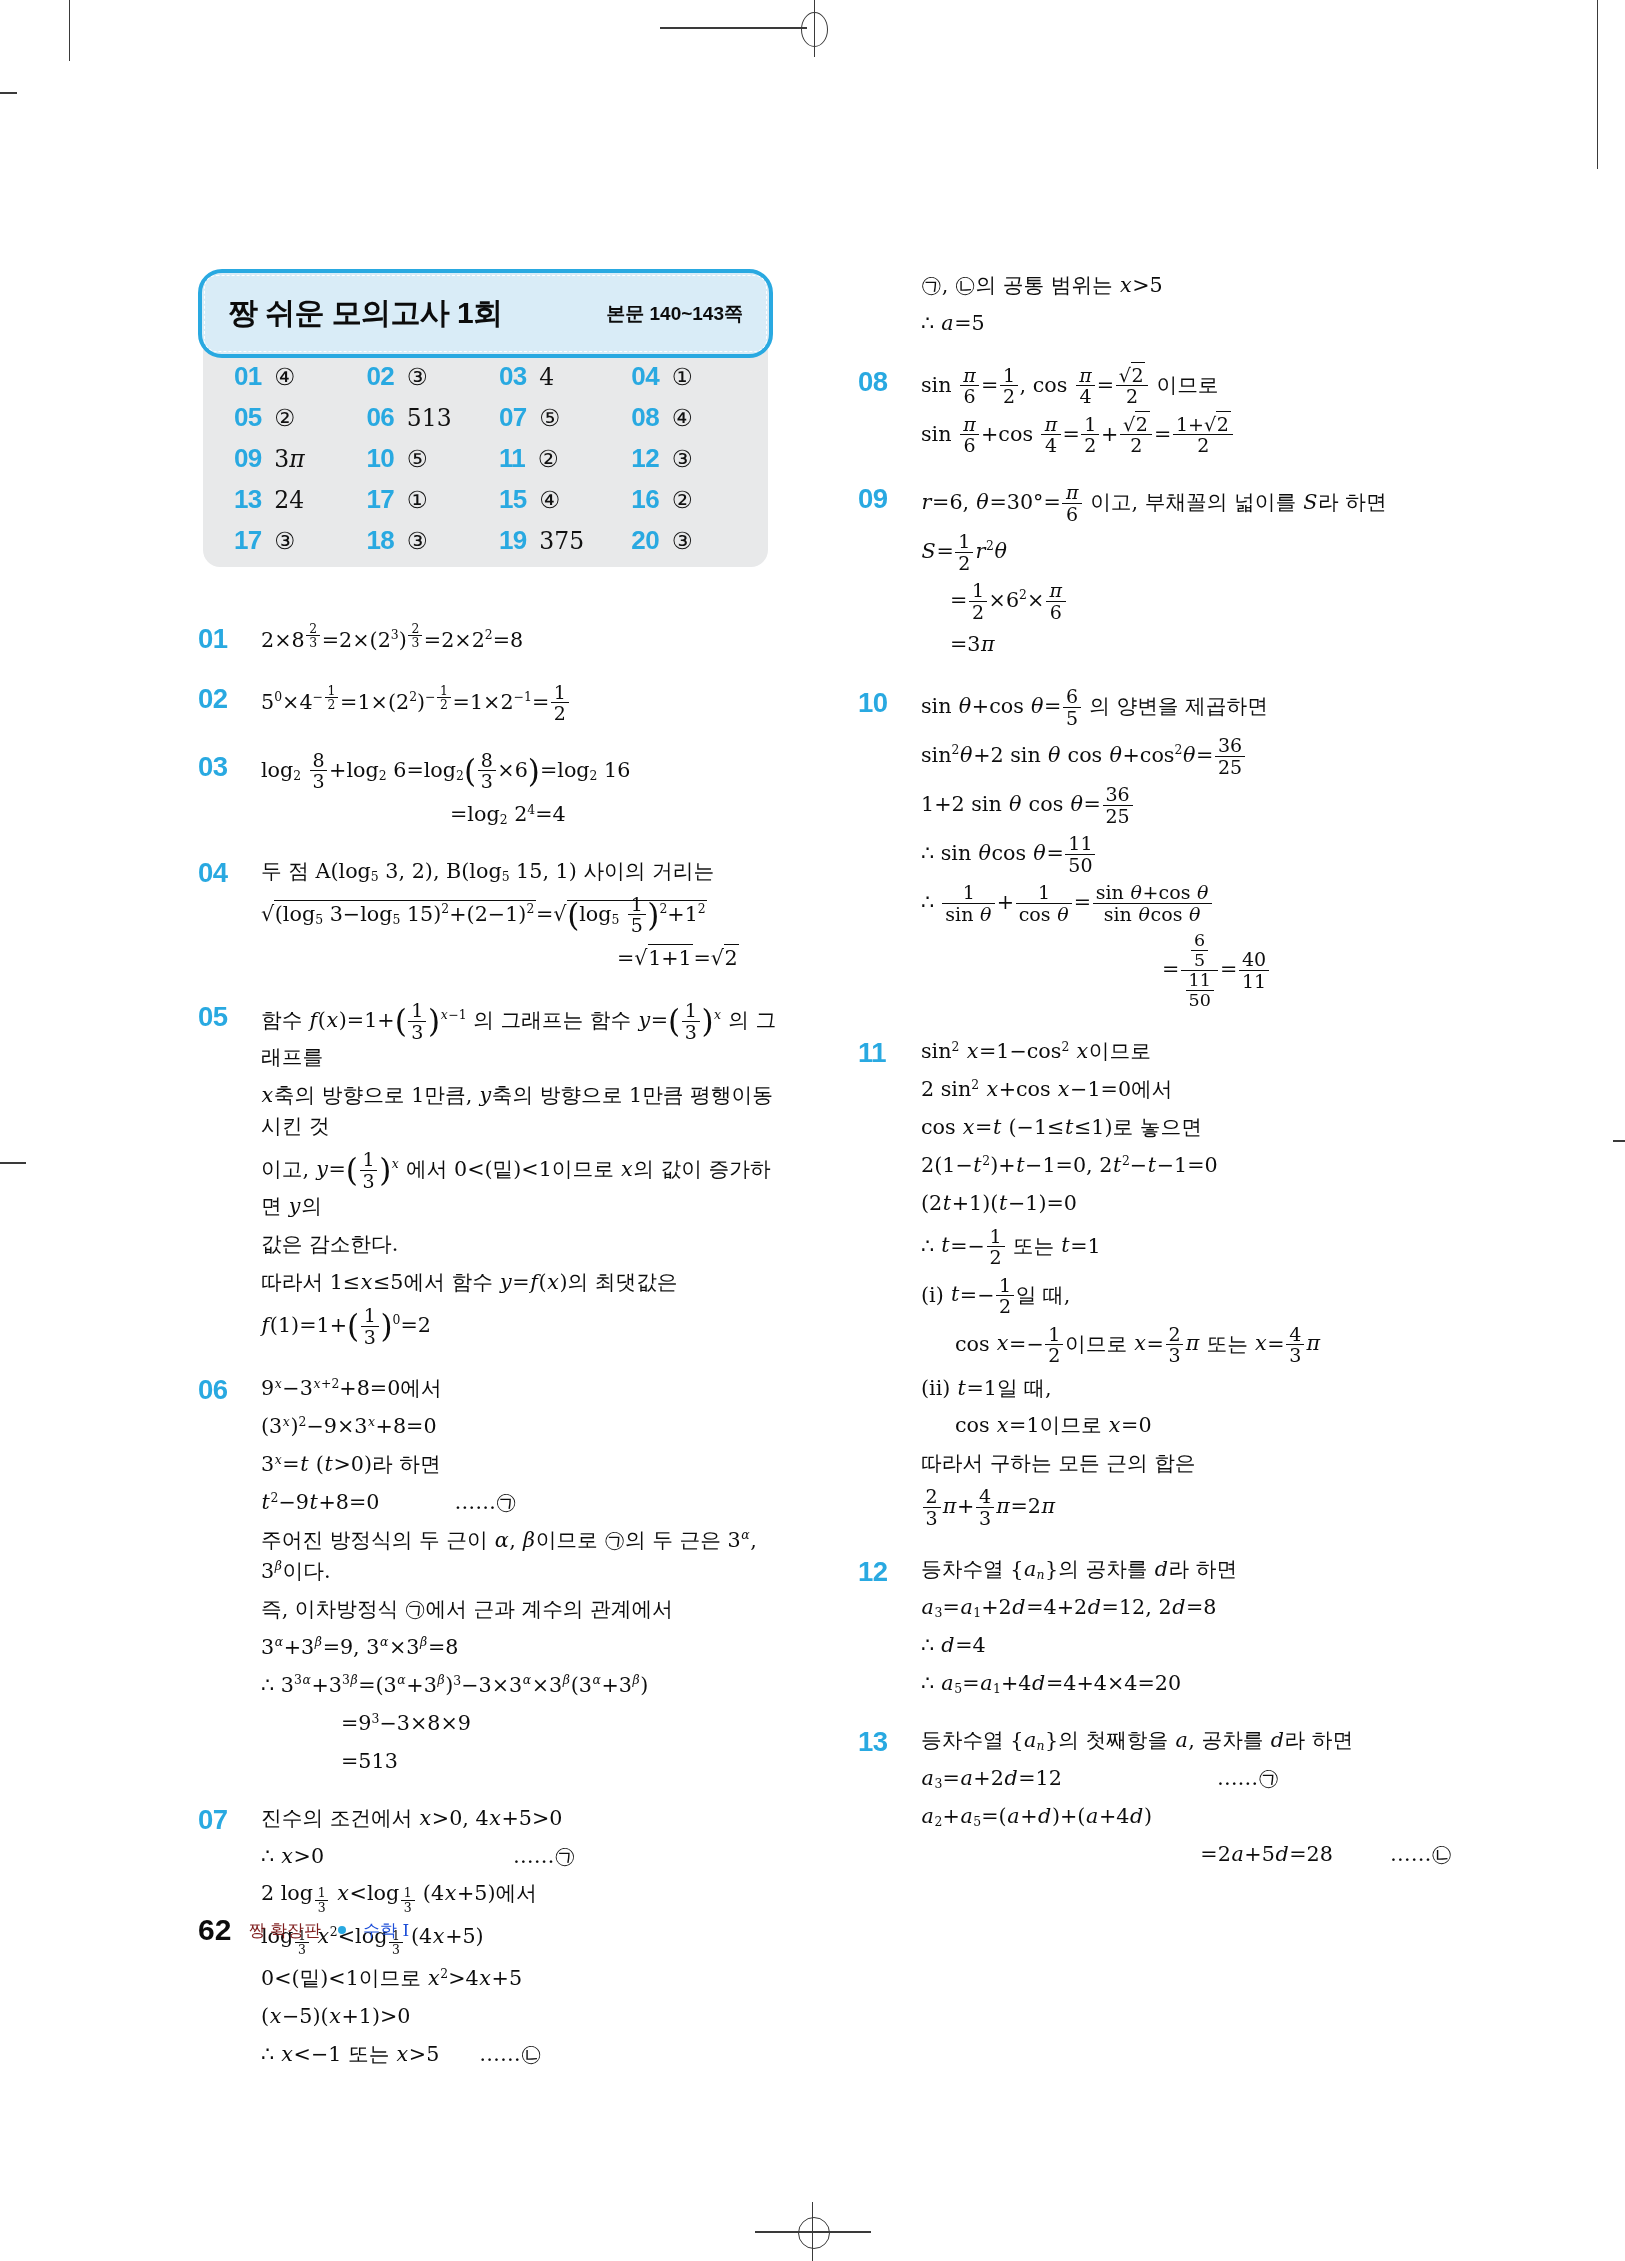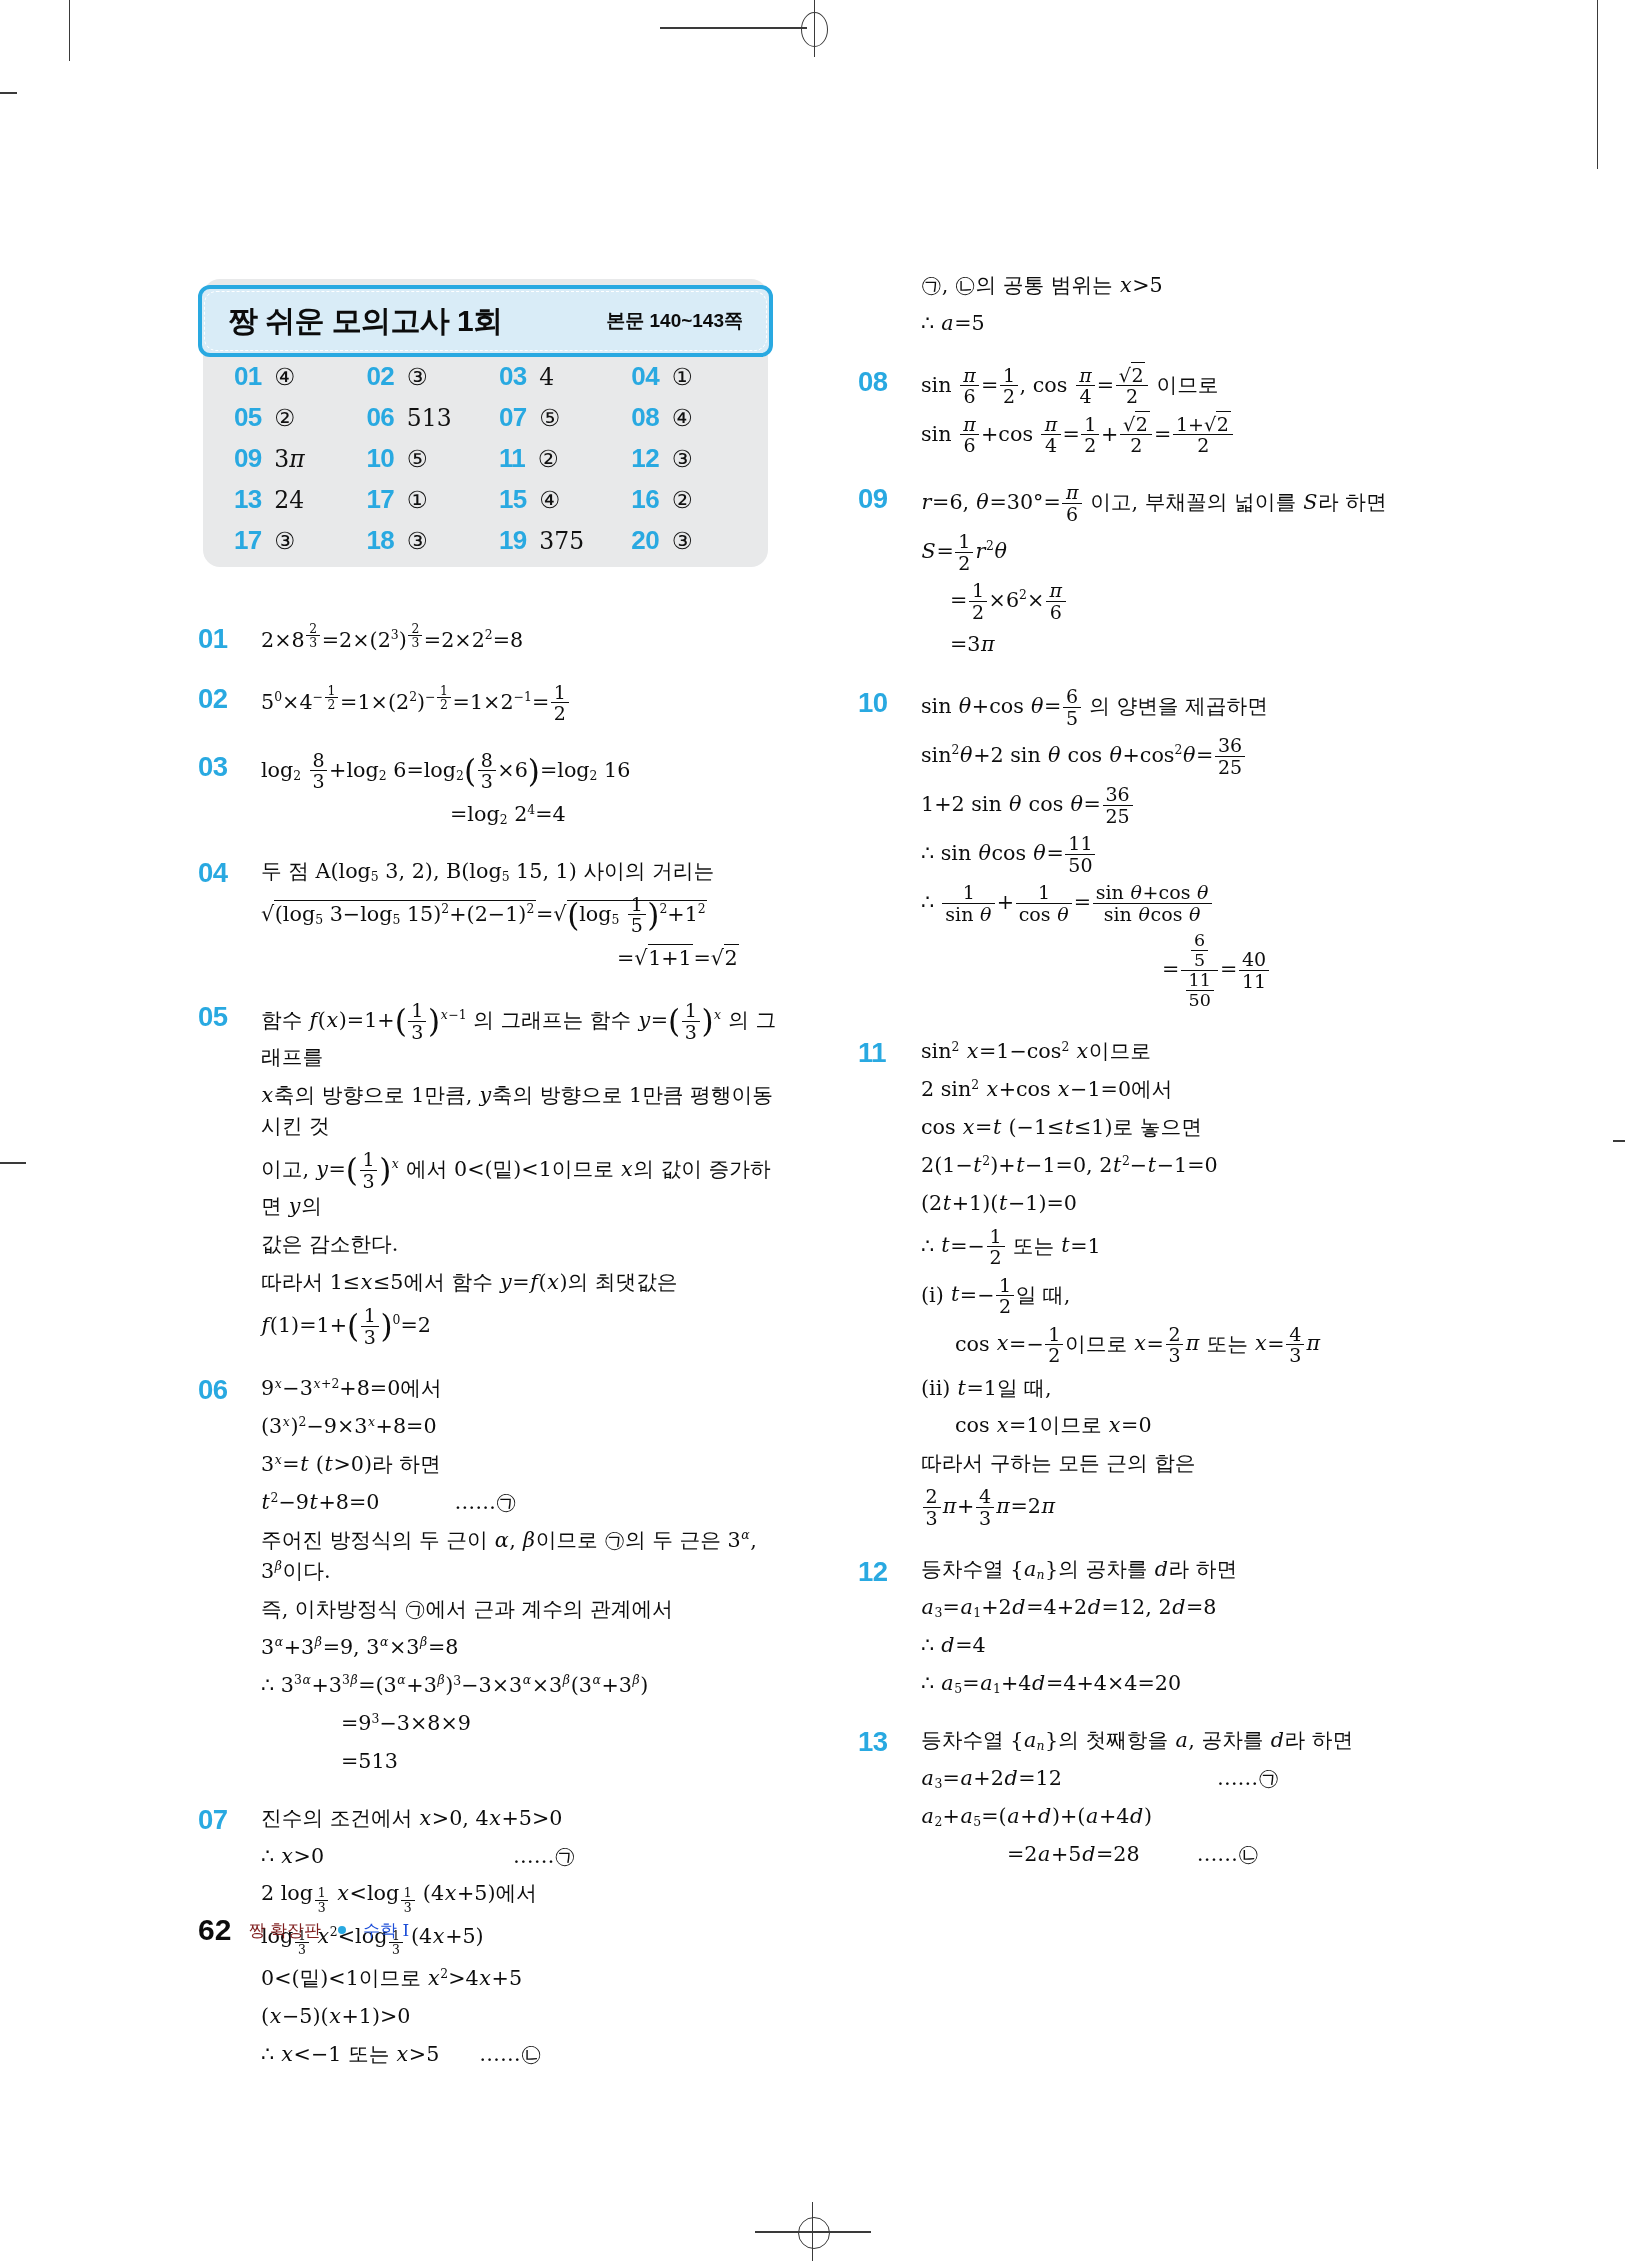--- a/index.html
+++ b/index.html
@@ -8,22 +8,22 @@
 
   
   .print-header{position:absolute;left:65px;top:4.6px;display:flex;gap:46px;
         font:400 19.5px "Liberation Serif",serif;color:#222;letter-spacing:0.6px;white-space:nowrap;}
   .reg{position:absolute;background:#3a3a3a;}
   .reg-ellipse{position:absolute;border:1.7px solid #3a3a3a;border-radius:50%;background:transparent;}
 
   
   .ans-box{position:absolute;left:198px;top:269px;width:575px;height:298px;}
   .ans-panel{position:absolute;left:4.6px;right:4.6px;top:10.3px;bottom:0;background:#e8e9ea;border-radius:17px;}
-  .ans-title{position:absolute;left:0;top:16px;width:100%;height:72px;box-sizing:border-box;
-        background:#d9ecf7;border:4.6px solid #29a9e1;border-radius:12px;
+  .ans-title{position:absolute;left:0;top:0;width:100%;height:89px;box-sizing:border-box;
+        background:#d9ecf7;border:4.6px solid #29a9e1;border-radius:24px;
         display:flex;align-items:center;justify-content:space-between;padding:0 26px;z-index:2;}
   .ans-title::after{content:'';position:absolute;inset:1.7px;border:1.7px dashed #ffffff;border-radius:12.6px;pointer-events:none;}
   .ans-title-text{font-weight:700;font-size:30px;letter-spacing:-0.6px;color:#0c0c0c;}
   .ans-ref{font-weight:700;font-size:19px;color:#0c0c0c;}
   .ans-grid{position:absolute;left:36px;right:9.2px;top:87px;display:grid;z-index:2;
         grid-template-columns:repeat(4,1fr);grid-auto-rows:41px;align-items:center;}
   .ans-cell{display:flex;align-items:center;gap:12.6px;}
   .ans-no{color:#29a9e1;font-weight:700;font-size:26px;letter-spacing:-0.6px;}
   .ans-val{font-family:"DejaVu Serif","Liberation Serif",serif;font-size:23.5px;}
 
@@ -464,21 +464,21 @@
           <div class="ln">∴ <i>a</i><sub>5</sub>=<i>a</i><sub>1</sub>+4<i>d</i>=4+4×4=20</div>
         </div>
   </section>
 
   <section class="problem">
     <span class="p-no">13</span>
     <div class="p-body">
           <div class="ln">등차수열 {<i>a<sub>n</sub></i>}의 첫째항을 <i>a</i>, 공차를 <i>d</i>라 하면</div>
           <div class="ln"><i>a</i><sub>3</sub>=<i>a</i>+2<i>d</i>=12<span class="gap" style="width:155px"></span>……㉠</div>
           <div class="ln"><i>a</i><sub>2</sub>+<i>a</i><sub>5</sub>=(<i>a</i>+<i>d</i>)+(<i>a</i>+4<i>d</i>)</div>
-          <div class="ln" style="margin-left: 86px;">=2<i>a</i>+5<i>d</i>=28<span class="gap" style="width:57px"></span>……㉡</div>
+          <div class="ln" style="margin-left: 86px; text-align: right;">=2<i>a</i>+5<i>d</i>=28<span class="gap" style="width:57px"></span>……㉡</div>
         </div>
   </section>
 </div>
 
   <div class="page-footer">
     <span class="pf-num">62</span>
     <span class="pf-edition">짱 확장판</span>
     <span class="pf-dot"></span>
     <span class="pf-subject">수학 Ⅰ</span>
   </div>

